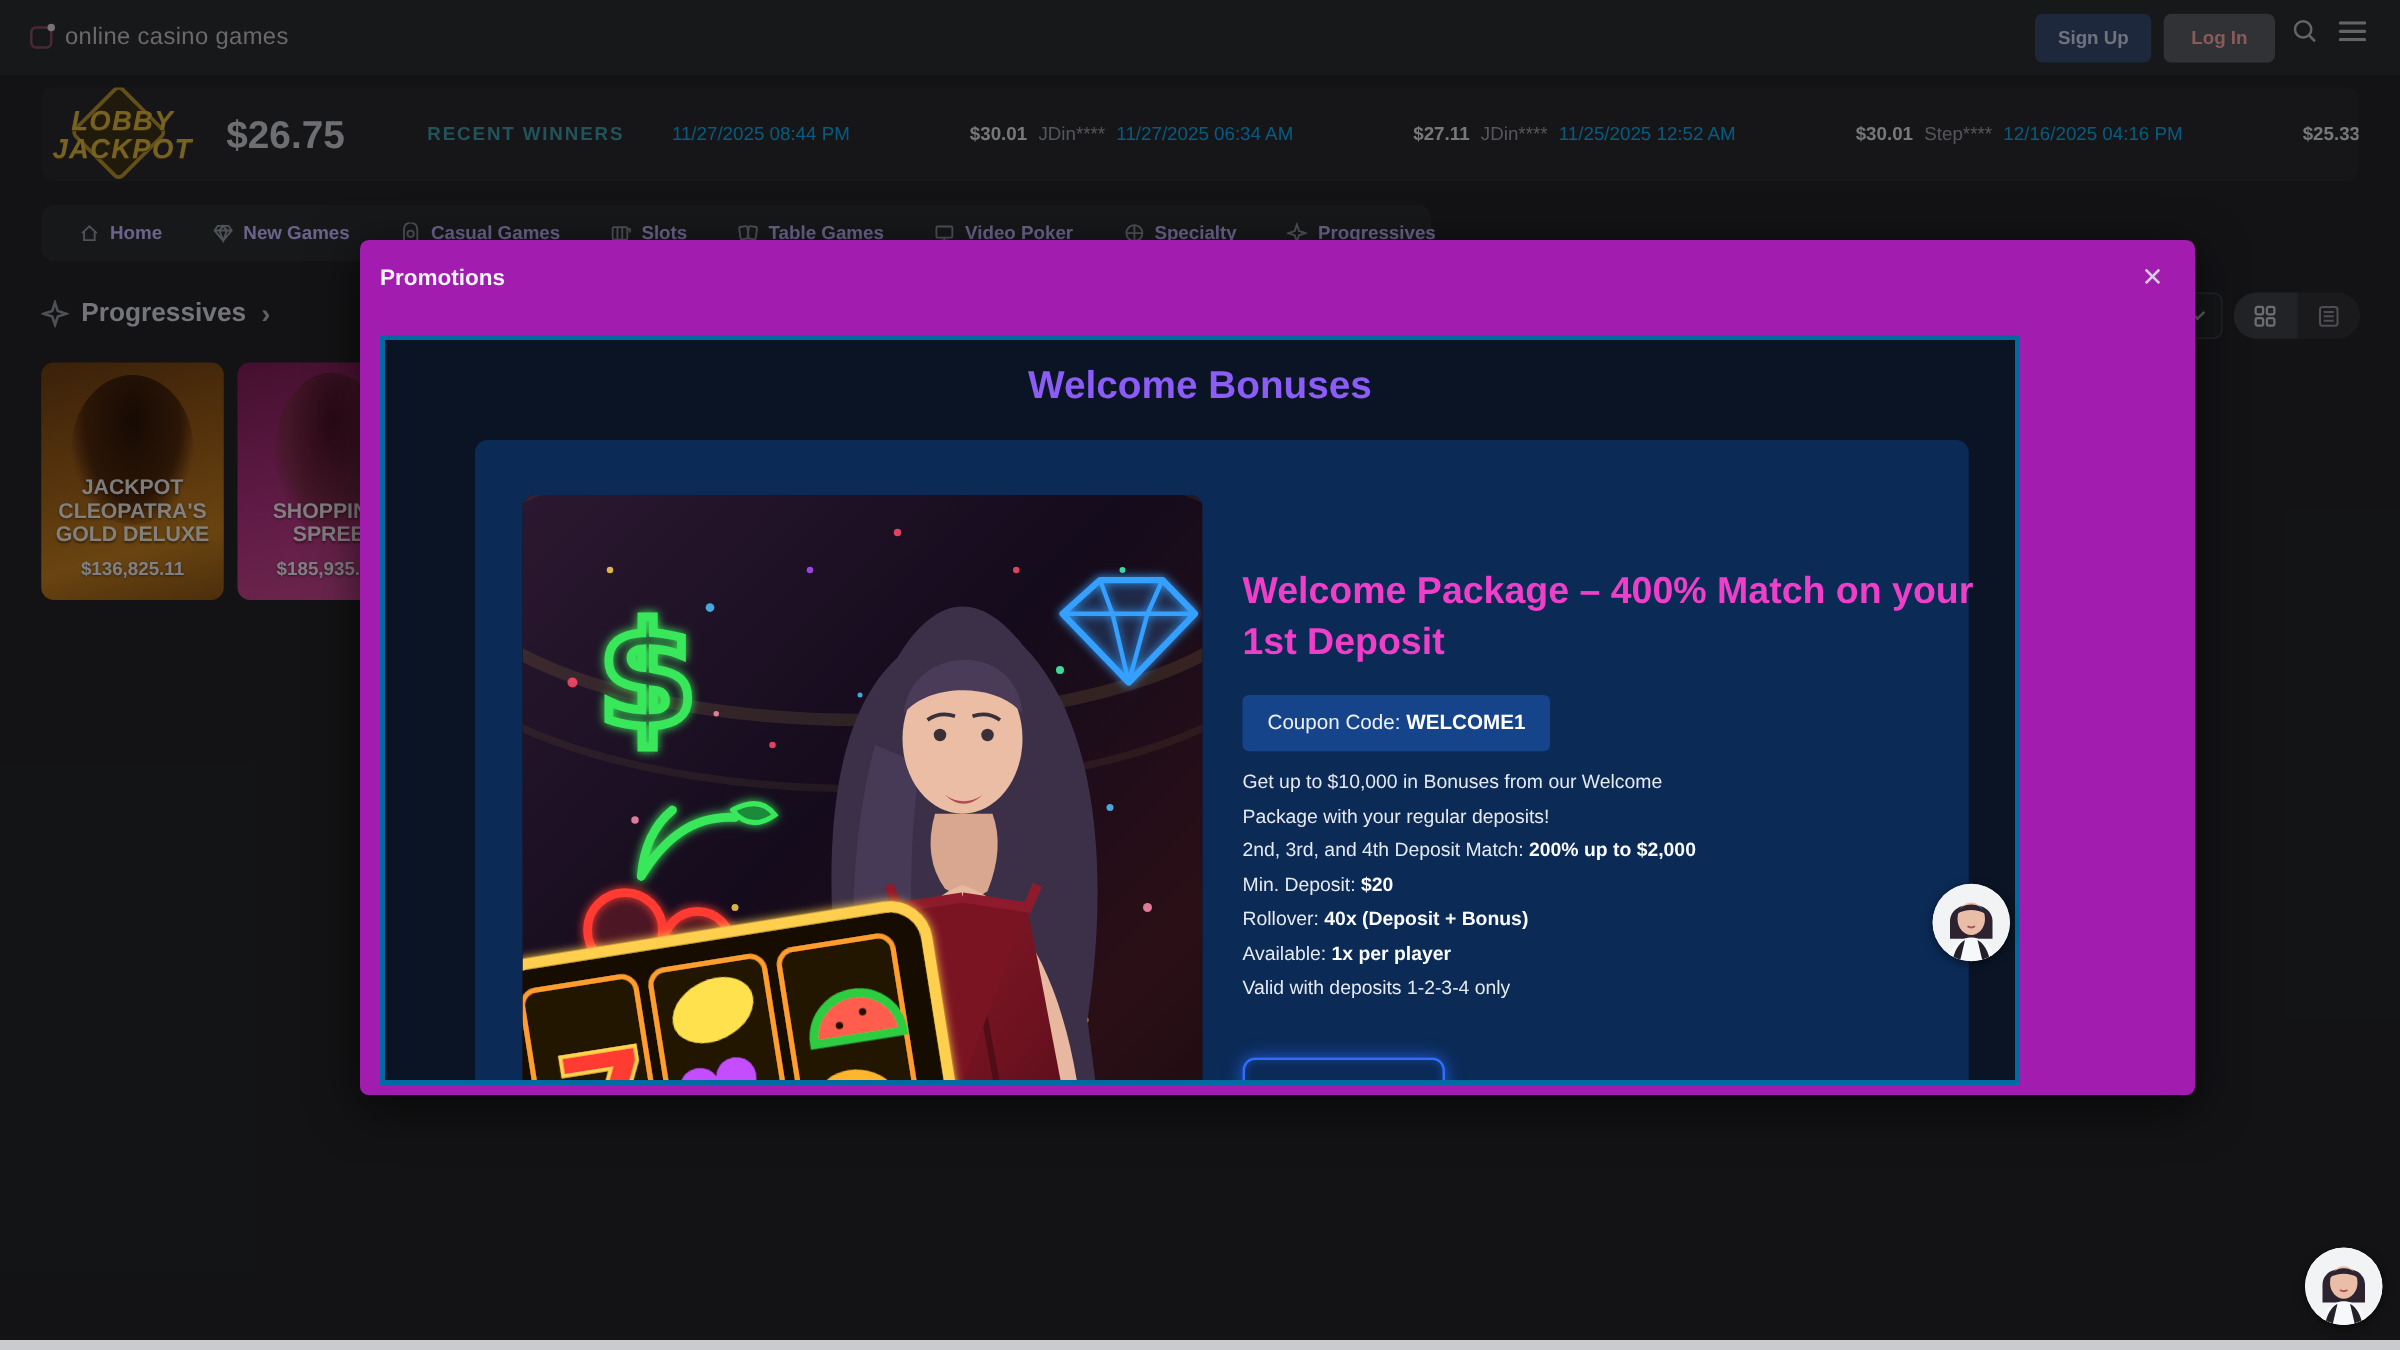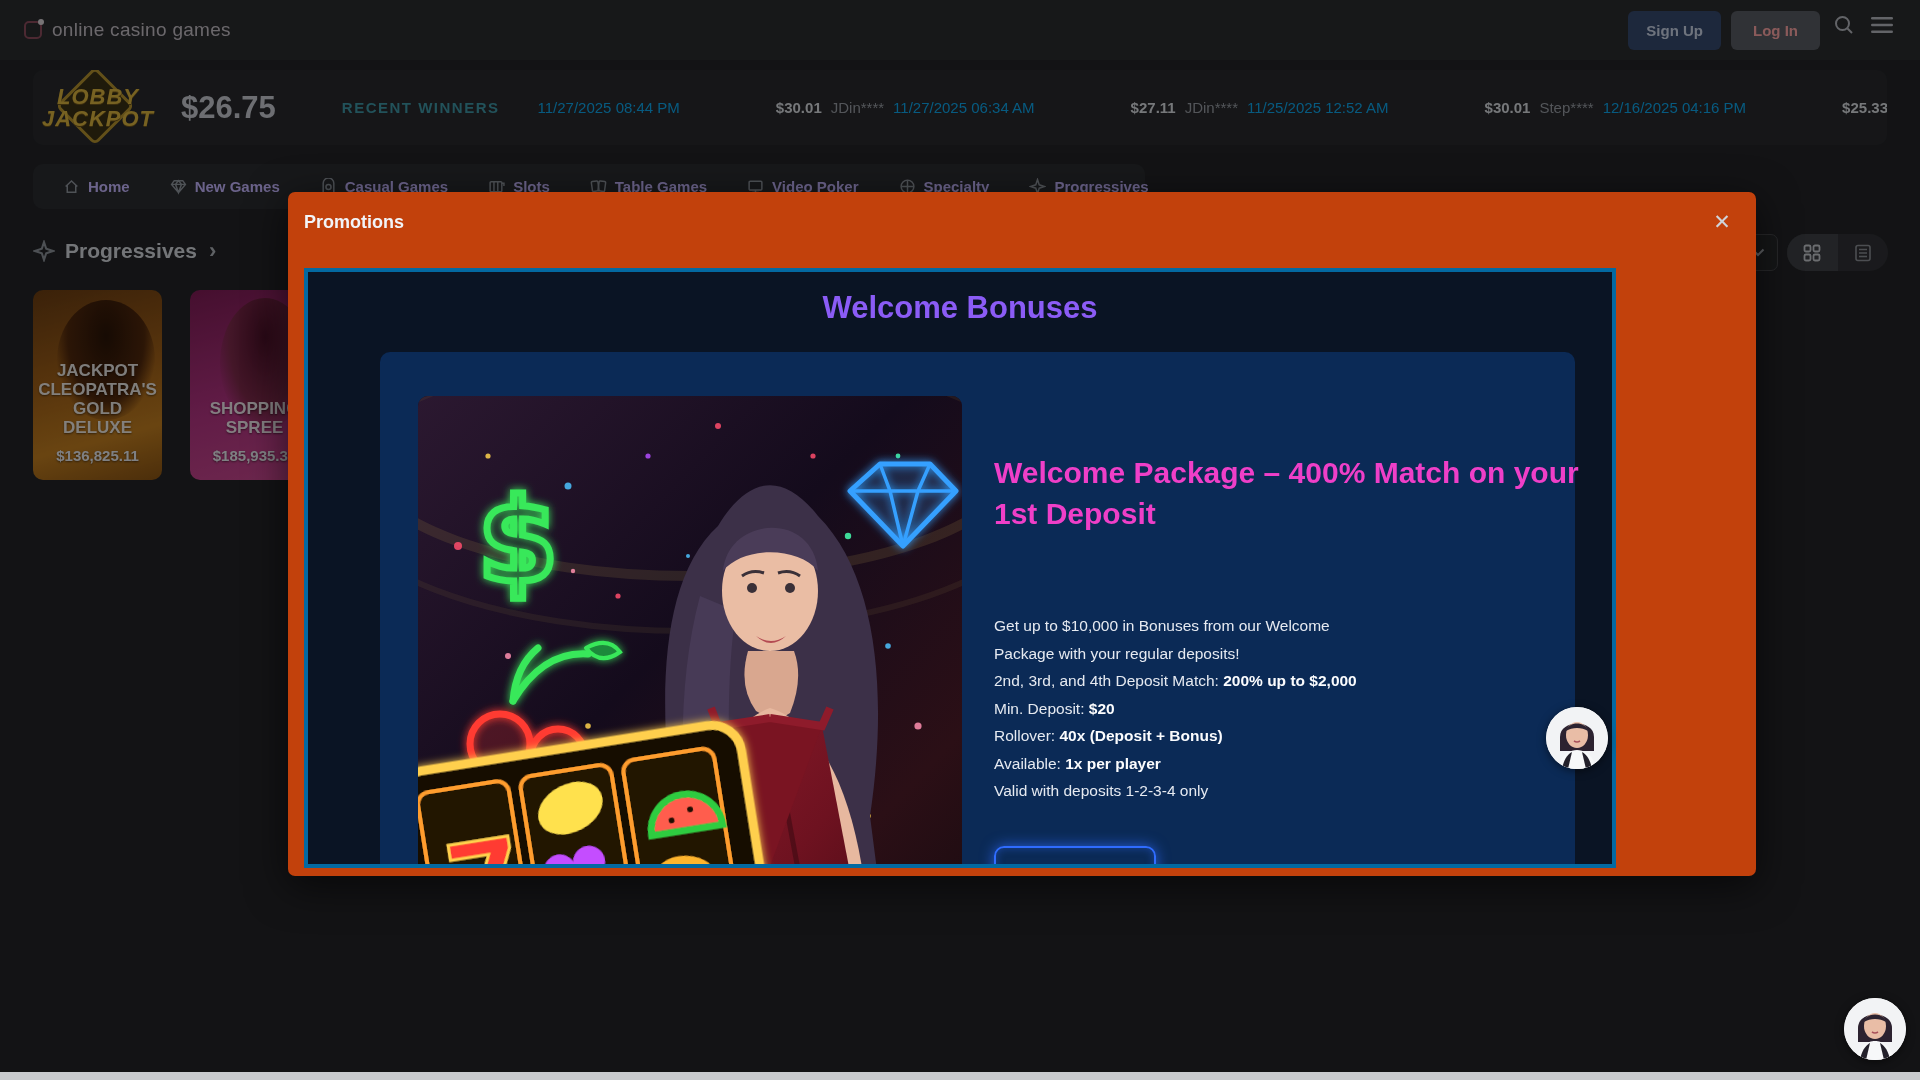--- a/index.html
+++ b/index.html
@@ -55,21 +55,21 @@
   .section-title .chev { color:#aeb2b8; font-size:22px; font-weight:bold; margin-left:2px; }
   .sort-dd { position:absolute; left:1626px; top:2px; width:119px; height:37px; border:1px solid #47484c;
     border-radius:7px; background:#27282b; color:#a9adb3; font-size:14px; display:flex; align-items:center;
     justify-content:space-between; padding:0 12px; cursor:pointer; }
   .view-toggle { position:absolute; left:1754px; top:2px; width:101px; height:37px; background:#303135;
     border-radius:19px; display:flex; overflow:hidden; cursor:pointer; }
   .view-half { flex:1; display:flex; align-items:center; justify-content:center; }
   .view-half.active { background:#3e4045; }
 
   
-  .game-card { position:absolute; top:290px; width:129px; height:190px; border-radius:10px;
+  .game-card { position:absolute; top:290px; width:146px; height:190px; border-radius:10px;
     display:flex; flex-direction:column; justify-content:flex-end; align-items:center;
     padding:0 6px 16px 6px; text-align:center; overflow:hidden; cursor:pointer; }
   .game-title { color:rgba(255,255,255,.88); font-weight:bold; font-size:17px; line-height:19px;
     text-transform:uppercase; text-shadow:0 1px 2px rgba(0,0,0,.5); }
   .game-amt { color:#e8eaee; font-weight:bold; font-size:15px; margin-top:10px; text-shadow:0 1px 2px rgba(0,0,0,.5); }
   .card-cleo { left:33px; background:linear-gradient(165deg,#6b3d12 0%,#a06018 45%,#c07d20 75%,#8a5414 100%); }
   .card-cleo::before { content:""; position:absolute; left:24px; top:10px; width:98px; height:120px;
     background:radial-gradient(ellipse at 50% 30%,#2a1408 0%,#50280c 55%,transparent 75%); border-radius:50%; }
   .card-spree { left:190px; background:linear-gradient(165deg,#7e1c55 0%,#b03380 55%,#c9498f 100%); }
   .card-spree::before { content:""; position:absolute; left:30px; top:8px; width:90px; height:130px;
@@ -77,21 +77,21 @@
   .card-ride { left:1586px; background:linear-gradient(180deg,#23403e 0%,#5e2a26 26%,#8f3a30 60%,#7c2f28 100%); }
   .card-ride::before { content:""; position:absolute; left:12px; top:26px; width:120px; height:110px;
     background:linear-gradient(115deg,#cfd4d2 0%,#e8ecea 50%,#b9c0bd 100%); border-radius:8px;
     transform:rotate(-14deg); box-shadow:22px 10px 0 -2px #dfe3e1; }
   .game-card .game-title, .game-card .game-amt { position:relative; }
 
   
   .overlay { position:absolute; inset:0; background:rgba(0,0,0,.45); z-index:40; }
 
   
-  .modal { position:absolute; left:288px; top:192px; width:1468px; height:684px; background:#c2410c;
+  .modal { position:absolute; left:288px; top:192px; width:1468px; height:684px; background:#a21caf;
     border-radius:7px; z-index:50; box-shadow:0 10px 40px rgba(0,0,0,.6); }
   .modal-title { position:absolute; left:16px; top:20px; color:#f2f4f8; font-size:18px; font-weight:bold; }
   .modal-close { position:absolute; right:20px; top:16px; width:28px; height:28px; color:#cfd3da;
     font-size:21px; display:flex; align-items:center; justify-content:center; cursor:pointer; }
   .modal-inner { position:absolute; left:16px; top:76px; width:1312px; height:600px;
     border:4px solid #0369a1; background:#0a1424; overflow:hidden; }
   .welcome-heading { position:absolute; left:0; top:18px; width:100%; text-align:center;
     color:#8b5cf6; font-size:31px; font-weight:bold; }
   .promo-card { position:absolute; left:72px; top:80px; width:1195px; height:640px;
     background:#0b2a56; border-radius:10px; }
@@ -396,20 +396,23 @@
               <path d="M248 120 a36 36 0 0 1 72 0 Z" fill="#ff5d4d" stroke="#2ecc40" stroke-width="7"></path>
               <circle cx="270" cy="108" r="3" fill="#201005"></circle>
                 <circle cx="290" cy="100" r="3" fill="#201005"></circle>
               <ellipse cx="276" cy="165" rx="30" ry="20" fill="#ffb52e" transform="rotate(12 276 165)"></ellipse>
             </g>
           </svg>
         </div>
 
         <div class="promo-headline">Welcome Package – 400% Match on your 1st Deposit</div>
 
+        <div class="coupon">
+          <span>Coupon Code: </span><b>WELCOME1</b>
+        </div>
 
         <div class="promo-body">
           <div class="promo-line"><span>Get up to $10,000 in Bonuses from our Welcome Package with your regular deposits!</span><b></b></div>
           <div class="promo-line"><span>2nd, 3rd, and 4th Deposit Match: </span><b>200% up to $2,000</b></div>
           <div class="promo-line"><span>Min. Deposit: </span><b>$20</b></div>
           <div class="promo-line"><span>Rollover: </span><b>40x (Deposit + Bonus)</b></div>
           <div class="promo-line"><span>Available: </span><b>1x per player</b></div>
           <div class="promo-line"><span>Valid with deposits 1-2-3-4 only</span><b></b></div>
         </div>
 

